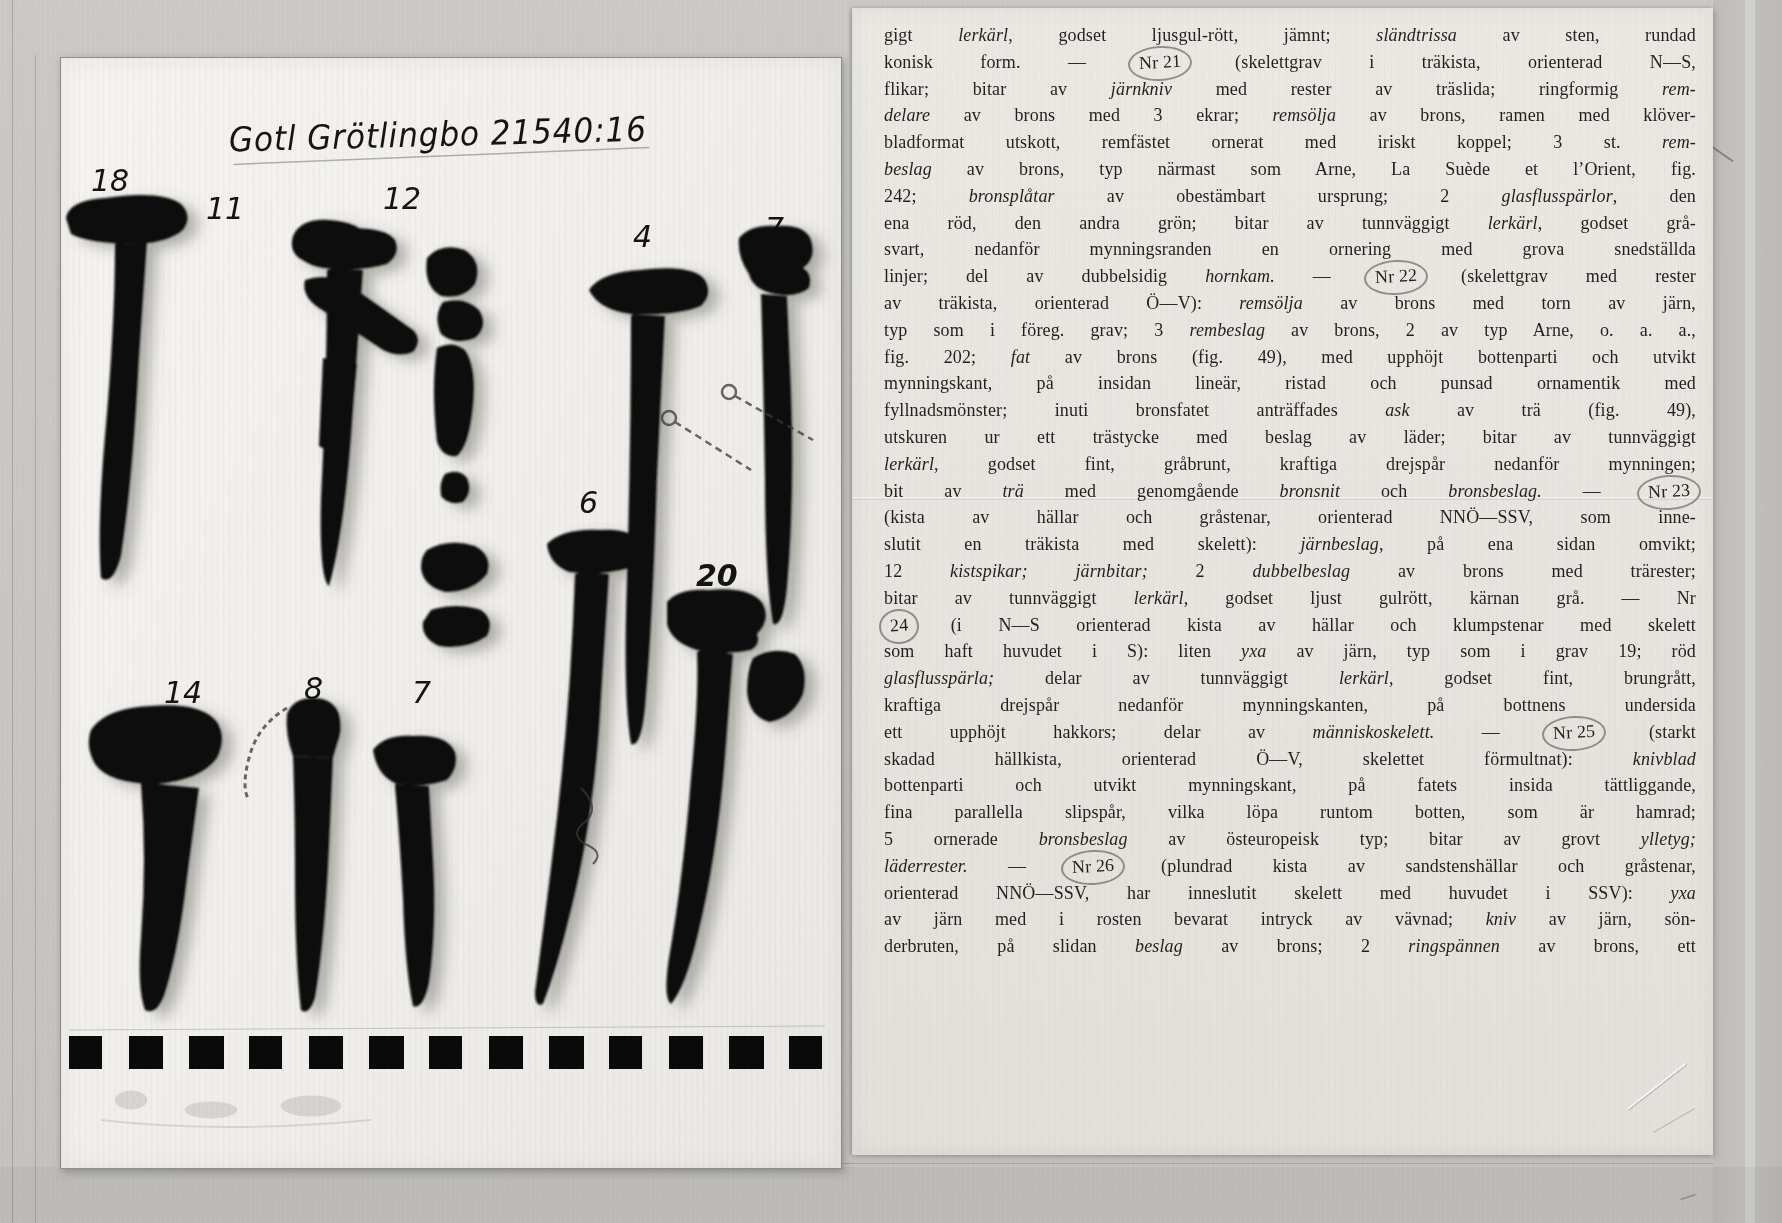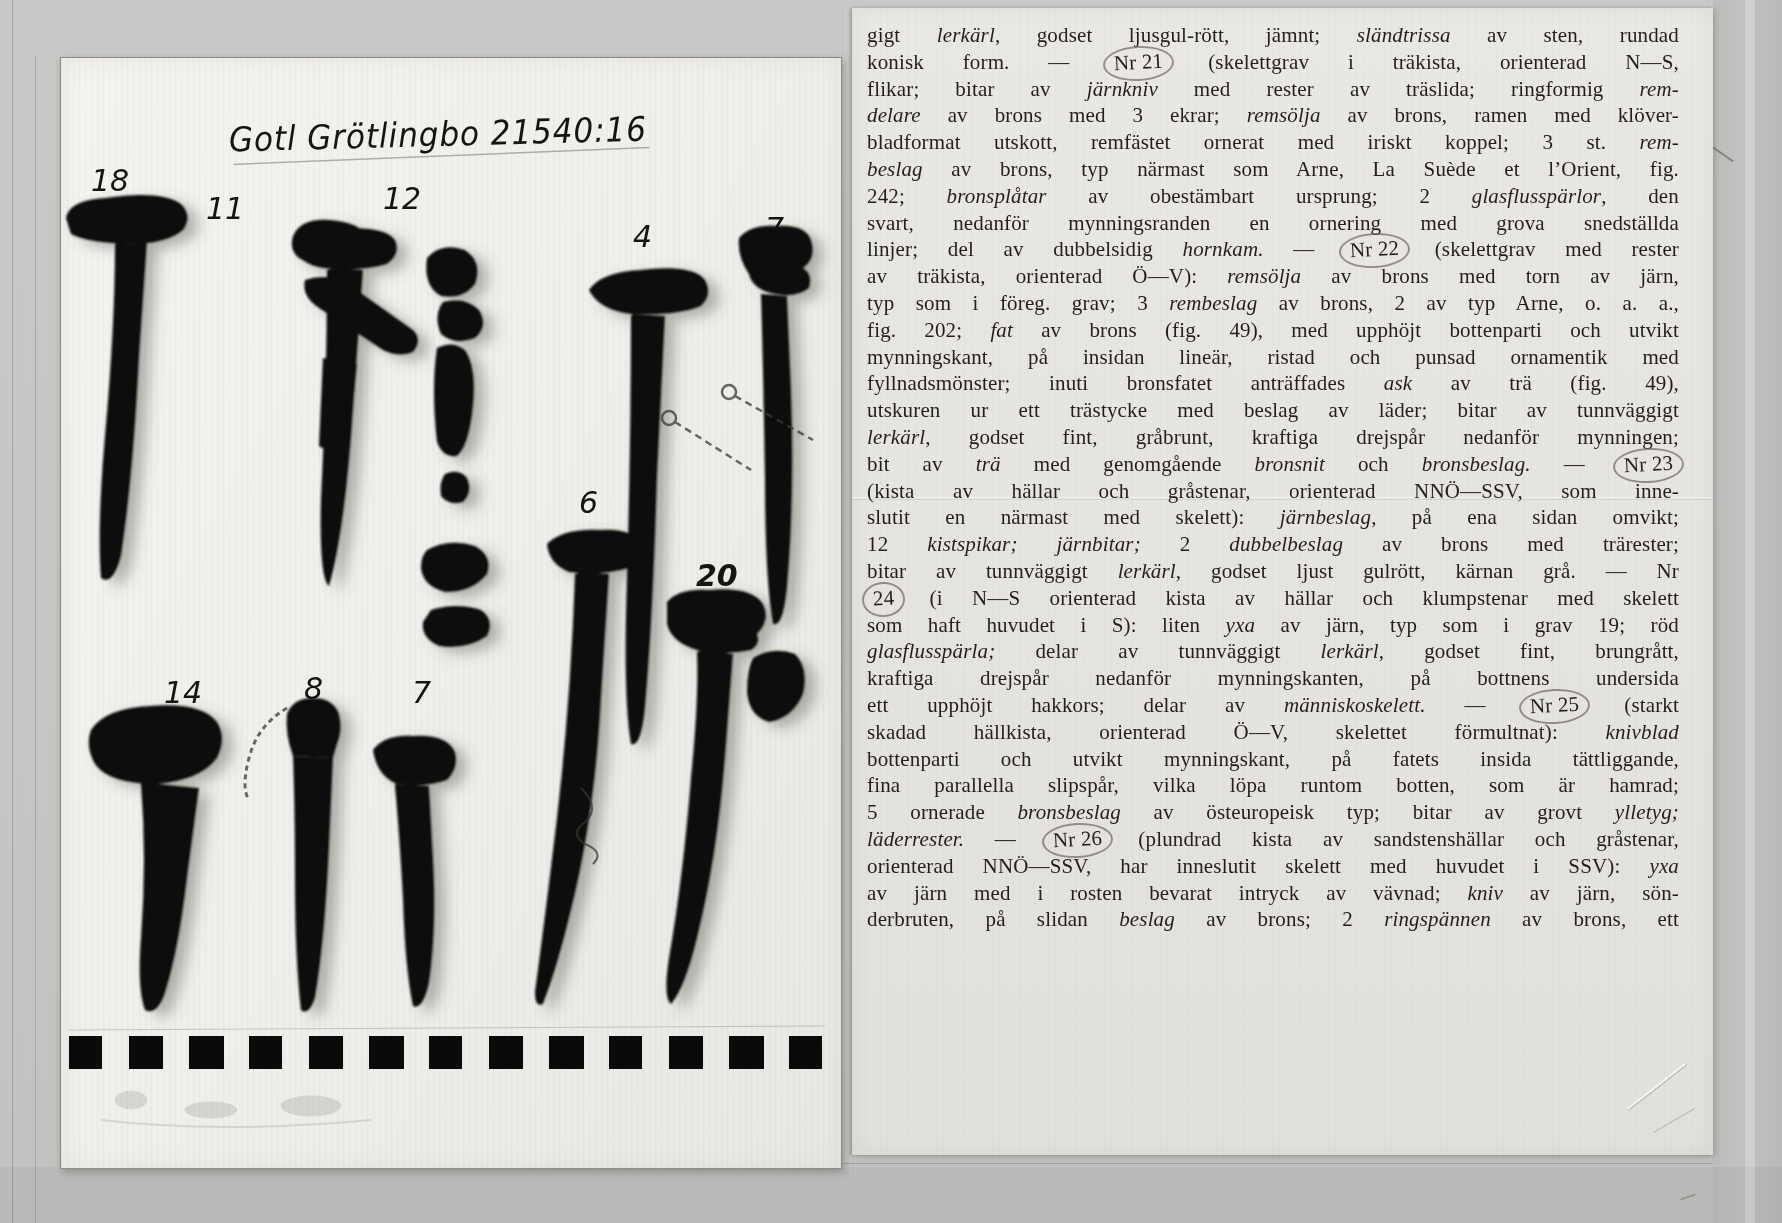--- a/index.html
+++ b/index.html
@@ -30,22 +30,22 @@
 
   
   .clipping{
     position:absolute;left:852px;top:8px;width:861px;height:1147px;
     background:
       repeating-linear-gradient(90deg, rgba(120,120,120,.04) 0 1px, transparent 1px 7px),
       linear-gradient(180deg,#eae8e3 0%,#e6e4df 50%,#e2e0da 100%);
     box-shadow:-2px 0 3px rgba(0,0,0,.18), 2px 2px 6px rgba(0,0,0,.18), inset 0 0 22px rgba(0,0,0,.05);
   }
   .clip-text{
-    position:absolute;left:15px;top:14px;width:812px;
-    font-size:21px;line-height:26.8px;color:#221f1c;
+    position:absolute;left:32px;top:14px;width:812px;
+    font-size:18px;line-height:26.8px;color:#221f1c;
     letter-spacing:.15px;
   }
   .tline{height:26.8px;text-align:justify;text-align-last:justify;text-justify:inter-word;white-space:normal;overflow:visible;}
   .it{font-style:italic;}
   .circ{
     display:inline-block;border:2px solid rgba(75,70,64,.55);border-radius:50%;
     padding:1px 9px 3px;margin:-3px -5px;transform:rotate(-3deg);vertical-align:baseline;
   }
   .seam{position:absolute;left:0;top:489px;width:100%;height:3px;
     background:linear-gradient(180deg,rgba(255,255,255,.8),rgba(0,0,0,.10));}
@@ -200,32 +200,33 @@
   <div class="clipping">
     <div class="seam"></div>
     <div class="clip-text">
         <div class="tline"><span>gigt </span><span class="it">lerkärl</span><span>, godset ljusgul-rött, jämnt; </span><span class="it">sländtrissa</span><span> av sten, rundad</span></div>
         <div class="tline"><span>konisk form. — </span><span class="circ">Nr 21</span><span> (skelettgrav i träkista, orienterad N—S,</span></div>
         <div class="tline"><span>flikar; bitar av </span><span class="it">järnkniv</span><span> med rester av träslida; ringformig </span><span class="it">rem-</span></div>
         <div class="tline"><span class="it">delare</span><span> av brons med 3 ekrar; </span><span class="it">remsölja</span><span> av brons, ramen med klöver-</span></div>
         <div class="tline"><span>bladformat utskott, remfästet ornerat med iriskt koppel; 3 st. </span><span class="it">rem-</span></div>
         <div class="tline"><span class="it">beslag</span><span> av brons, typ närmast som Arne, La Suède et l’Orient, fig.</span></div>
         <div class="tline"><span>242; </span><span class="it">bronsplåtar</span><span> av obestämbart ursprung; 2 </span><span class="it">glasflusspärlor</span><span>, den</span></div>
+        <div class="tline"><span>ena röd, den andra grön; bitar av tunnväggigt </span><span class="it">lerkärl</span><span>, godset grå-</span></div>
         <div class="tline"><span>svart, nedanför mynningsranden en ornering med grova snedställda</span></div>
         <div class="tline"><span>linjer; del av dubbelsidig </span><span class="it">hornkam.</span><span> — </span><span class="circ">Nr 22</span><span> (skelettgrav med rester</span></div>
         <div class="tline"><span>av träkista, orienterad Ö—V): </span><span class="it">remsölja</span><span> av brons med torn av järn,</span></div>
         <div class="tline"><span>typ som i föreg. grav; 3 </span><span class="it">rembeslag</span><span> av brons, 2 av typ Arne, o. a. a.,</span></div>
         <div class="tline"><span>fig. 202; </span><span class="it">fat</span><span> av brons (fig. 49), med upphöjt bottenparti och utvikt</span></div>
         <div class="tline"><span>mynningskant, på insidan lineär, ristad och punsad ornamentik med</span></div>
         <div class="tline"><span>fyllnadsmönster; inuti bronsfatet anträffades </span><span class="it">ask</span><span> av trä (fig. 49),</span></div>
         <div class="tline"><span>utskuren ur ett trästycke med beslag av läder; bitar av tunnväggigt</span></div>
         <div class="tline"><span class="it">lerkärl</span><span>, godset fint, gråbrunt, kraftiga drejspår nedanför mynningen;</span></div>
         <div class="tline"><span>bit av </span><span class="it">trä</span><span> med genomgående </span><span class="it">bronsnit</span><span> och </span><span class="it">bronsbeslag.</span><span> — </span><span class="circ">Nr 23</span></div>
         <div class="tline"><span>(kista av hällar och gråstenar, orienterad NNÖ—SSV, som inne-</span></div>
-        <div class="tline"><span>slutit en närmast med skelett): </span><span class="it">järnbeslag</span><span>, på ena sidan omvikt;</span></div>
+        <div class="tline"><span>slutit en träkista med skelett): </span><span class="it">järnbeslag</span><span>, på ena sidan omvikt;</span></div>
         <div class="tline"><span>12 </span><span class="it">kistspikar;</span><span> </span><span class="it">järnbitar;</span><span> 2 </span><span class="it">dubbelbeslag</span><span> av brons med trärester;</span></div>
         <div class="tline"><span>bitar av tunnväggigt </span><span class="it">lerkärl</span><span>, godset ljust gulrött, kärnan grå. — Nr</span></div>
         <div class="tline"><span class="circ">24</span><span> (i N—S orienterad kista av hällar och klumpstenar med skelett</span></div>
         <div class="tline"><span>som haft huvudet i S): liten </span><span class="it">yxa</span><span> av järn, typ som i grav 19; röd</span></div>
         <div class="tline"><span class="it">glasflusspärla;</span><span> delar av tunnväggigt </span><span class="it">lerkärl</span><span>, godset fint, brungrått,</span></div>
         <div class="tline"><span>kraftiga drejspår nedanför mynningskanten, på bottnens undersida</span></div>
         <div class="tline"><span>ett upphöjt hakkors; delar av </span><span class="it">människoskelett.</span><span> — </span><span class="circ">Nr 25</span><span> (starkt</span></div>
         <div class="tline"><span>skadad hällkista, orienterad Ö—V, skelettet förmultnat): </span><span class="it">knivblad</span></div>
         <div class="tline"><span>bottenparti och utvikt mynningskant, på fatets insida tättliggande,</span></div>
         <div class="tline"><span>fina parallella slipspår, vilka löpa runtom botten, som är hamrad;</span></div>

